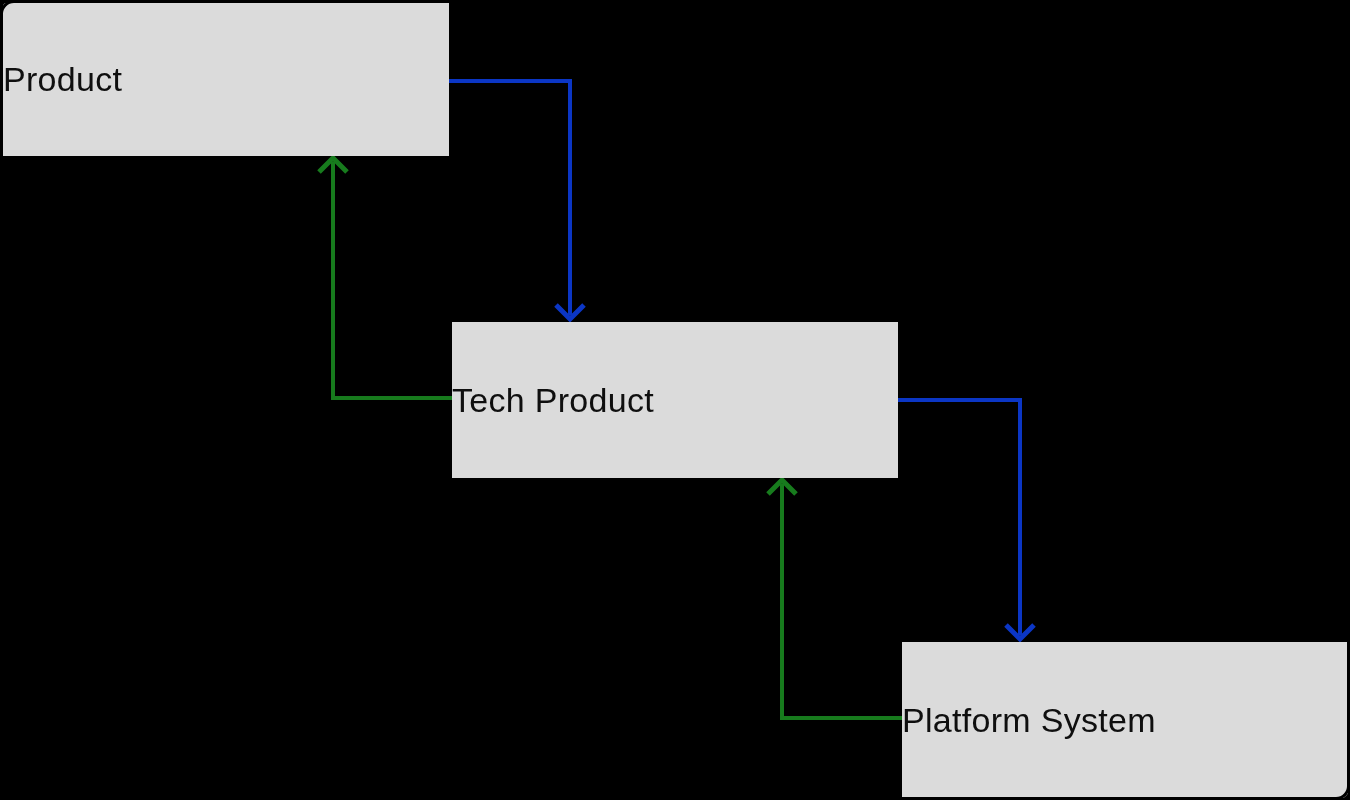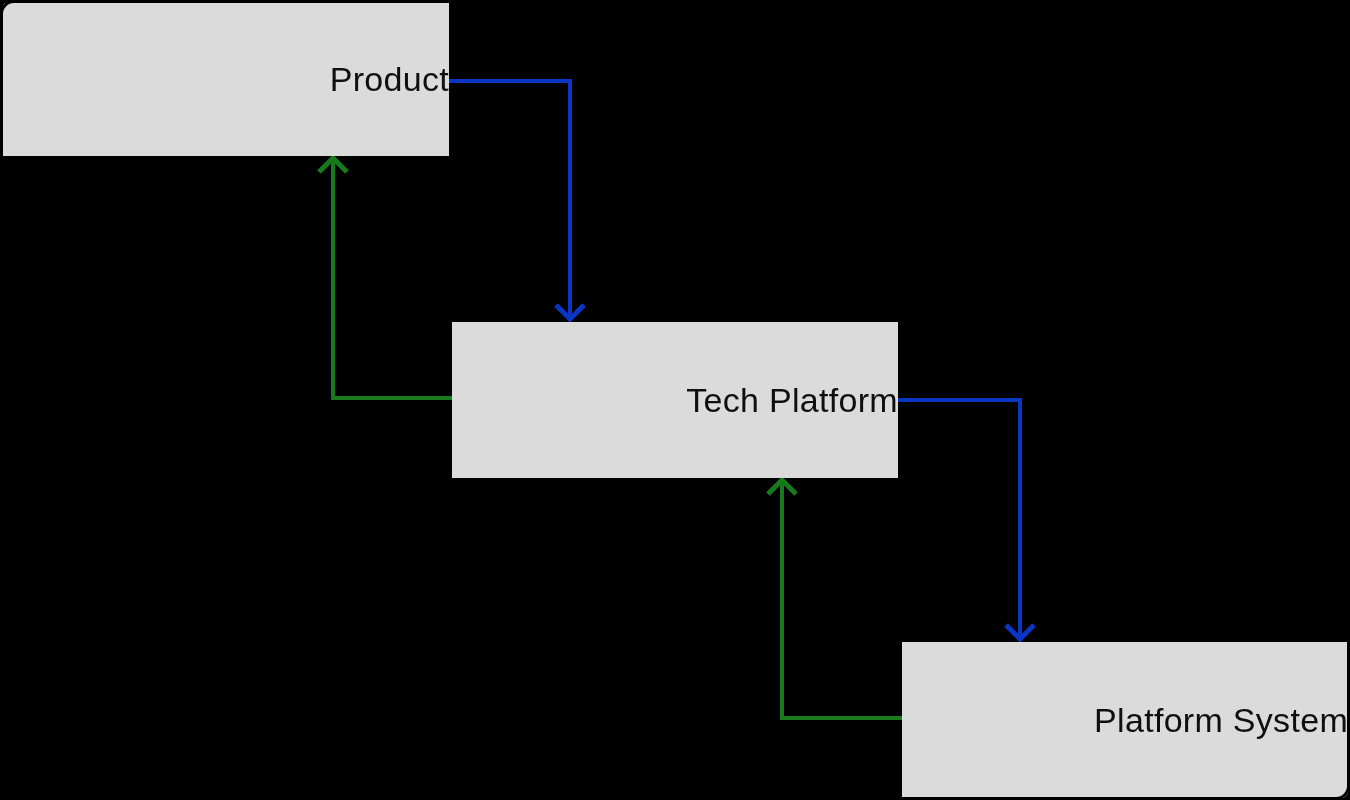--- a/index.html
+++ b/index.html
@@ -27,21 +27,21 @@
   .arrows {
     position: absolute;
     inset: 0;
     z-index: 1;
   }
   .node {
     position: absolute;
     background: #dbdbdb;
     display: flex;
     align-items: center;
-    justify-content: flex-end;
+    justify-content: flex-start;
     z-index: 2;
   }
   .node span {
     font-size: 34px;
     font-weight: 400;
     letter-spacing: 0.3px;
     color: #0f0f0f;
     white-space: nowrap;
   }
   .node-product          { left: 3px;   top: 3px;   width: 446px; height: 153px; }
@@ -77,21 +77,21 @@
       <polyline class="edge-line" points="902,718 782,718 782,484" stroke="#177b1d"></polyline>
       <polyline class="edge-chevron" points="768,494 782,480 796,494" stroke="#177b1d"></polyline>
     </g>
   </svg>
 
   <div class="node node-product">
     <span>Product</span>
   </div>
 
   <div class="node node-tech-platform">
-    <span>Tech Platform</span>
+    <span>Tech Product</span>
   </div>
 
   <div class="node node-operating-system">
     <span>Platform System</span>
   </div>
 
   <div class="frame"></div>
 </div>
 
 </body></html>

